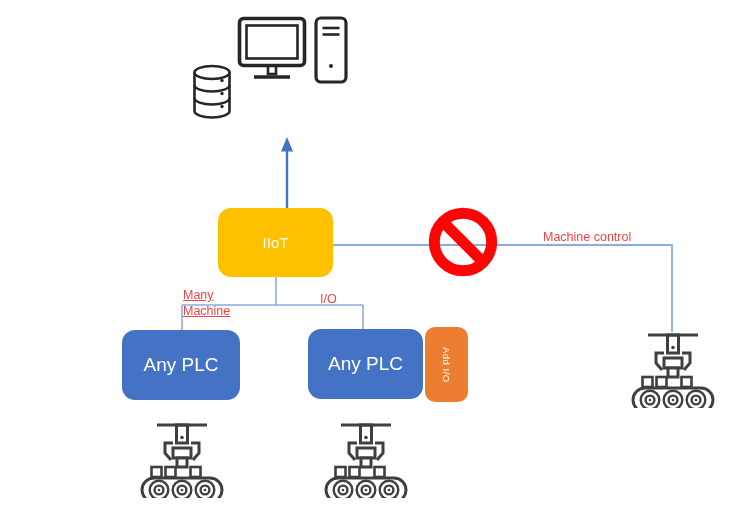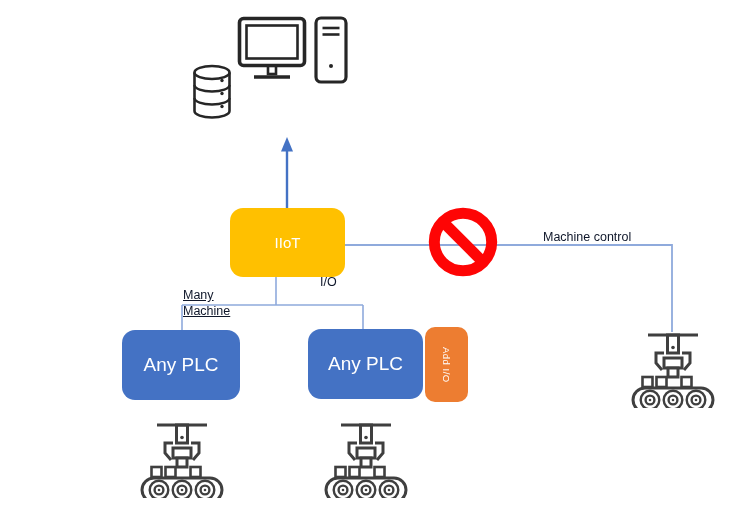--- a/index.html
+++ b/index.html
@@ -17,24 +17,24 @@
   }
   .gateway { left:218px; top:208px; width:115px; height:69px;
              font-size:15px; line-height:27px; }
   .plc-left  { left:122px; top:330px; width:118px; height:70px; font-size:19px; }
   .plc-right { left:308px; top:329px; width:115px; height:70px; font-size:19px; }
   .add-io {
     left:425px; top:327px; width:43px; height:75px; border-radius:10px;
     font-size:9.5px; letter-spacing:0.5px; z-index:2;
   }
   .add-io span { writing-mode:vertical-rl; }
-  .lbl { position:absolute; font-size:12.5px; color:#0f172a; z-index:3;
+  .lbl { position:absolute; font-size:12.5px; color:#ef4444; z-index:3;
          line-height:16px; white-space:nowrap; }
   .lbl-many { left:183px; top:287px;text-decoration:underline; }
-  .lbl-io { left:320px; top:274px; }
+  .lbl-io { left:320px; top:291px; }
   .lbl-mc { left:543px; top:229px; }
   .no-entry { left:428px; top:207px; width:70px; height:70px; z-index:4; }
   .machine { width:84px; height:78px; z-index:2; }
   .m-left   { left:140px; top:420px; }
   .m-middle { left:324px; top:420px; }
   .m-right  { left:631px; top:330px; }
   .db-icon      { left:191px; top:63px; width:42px; height:56px; }
   .monitor-icon { left:237px; top:16px; width:70px; height:68px; }
   .tower-icon   { left:314px; top:16px; width:34px; height:68px; }
 </style>
@@ -94,21 +94,21 @@
         <circle cx="42" cy="70" r="1.3" stroke="none"></circle>
         <circle cx="65" cy="70" r="1.3" stroke="none"></circle>
       </symbol>
     </defs>
     <path d="M276 277 V305 M182 305 H363 M182 305 V330 M363 305 V329" fill="none" stroke="#8FAADC" stroke-width="1.6"></path>
     <path d="M332 245 H672 V332" fill="none" stroke="#8FAADC" stroke-width="1.8"></path>
     <line x1="287" y1="208" x2="287" y2="148" stroke="#4472C4" stroke-width="2.4"></line>
     <polygon points="287,137 281,151.5 293,151.5" fill="#4472C4"></polygon>
   </svg>
 
-  <div class="node gateway" style="background-color: rgb(255, 192, 0); margin-left: 12px;">
+  <div class="node gateway" style="background-color: rgb(255, 192, 0);">
     <span>IIoT</span>
   </div>
 
   <div class="node plc-left" style="background-color: rgb(68, 114, 196);">
     <span>Any PLC</span>
   </div>
 
   <div class="node plc-right" style="background-color: rgb(68, 114, 196);">
     <span>Any PLC</span>
   </div>

